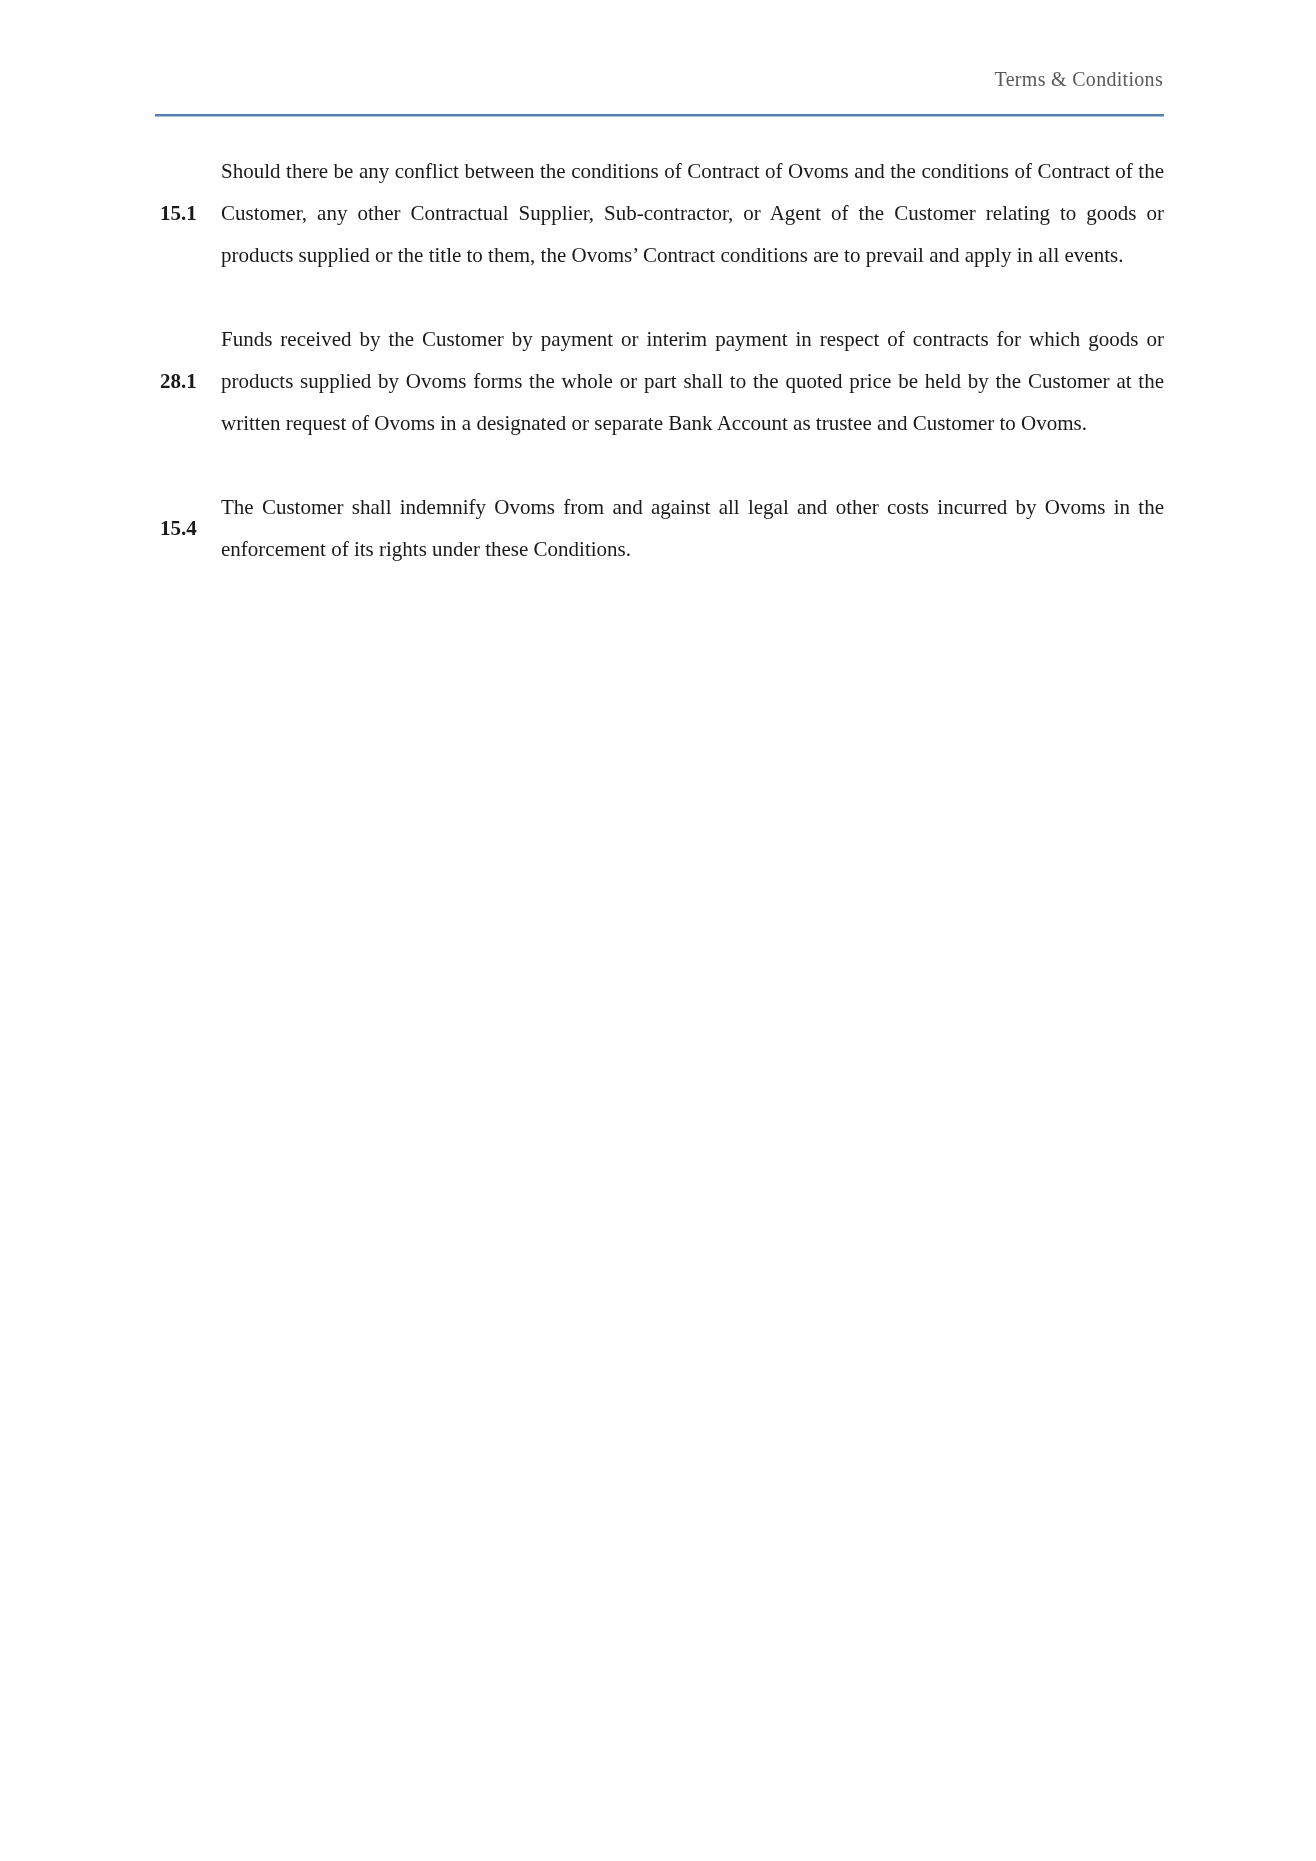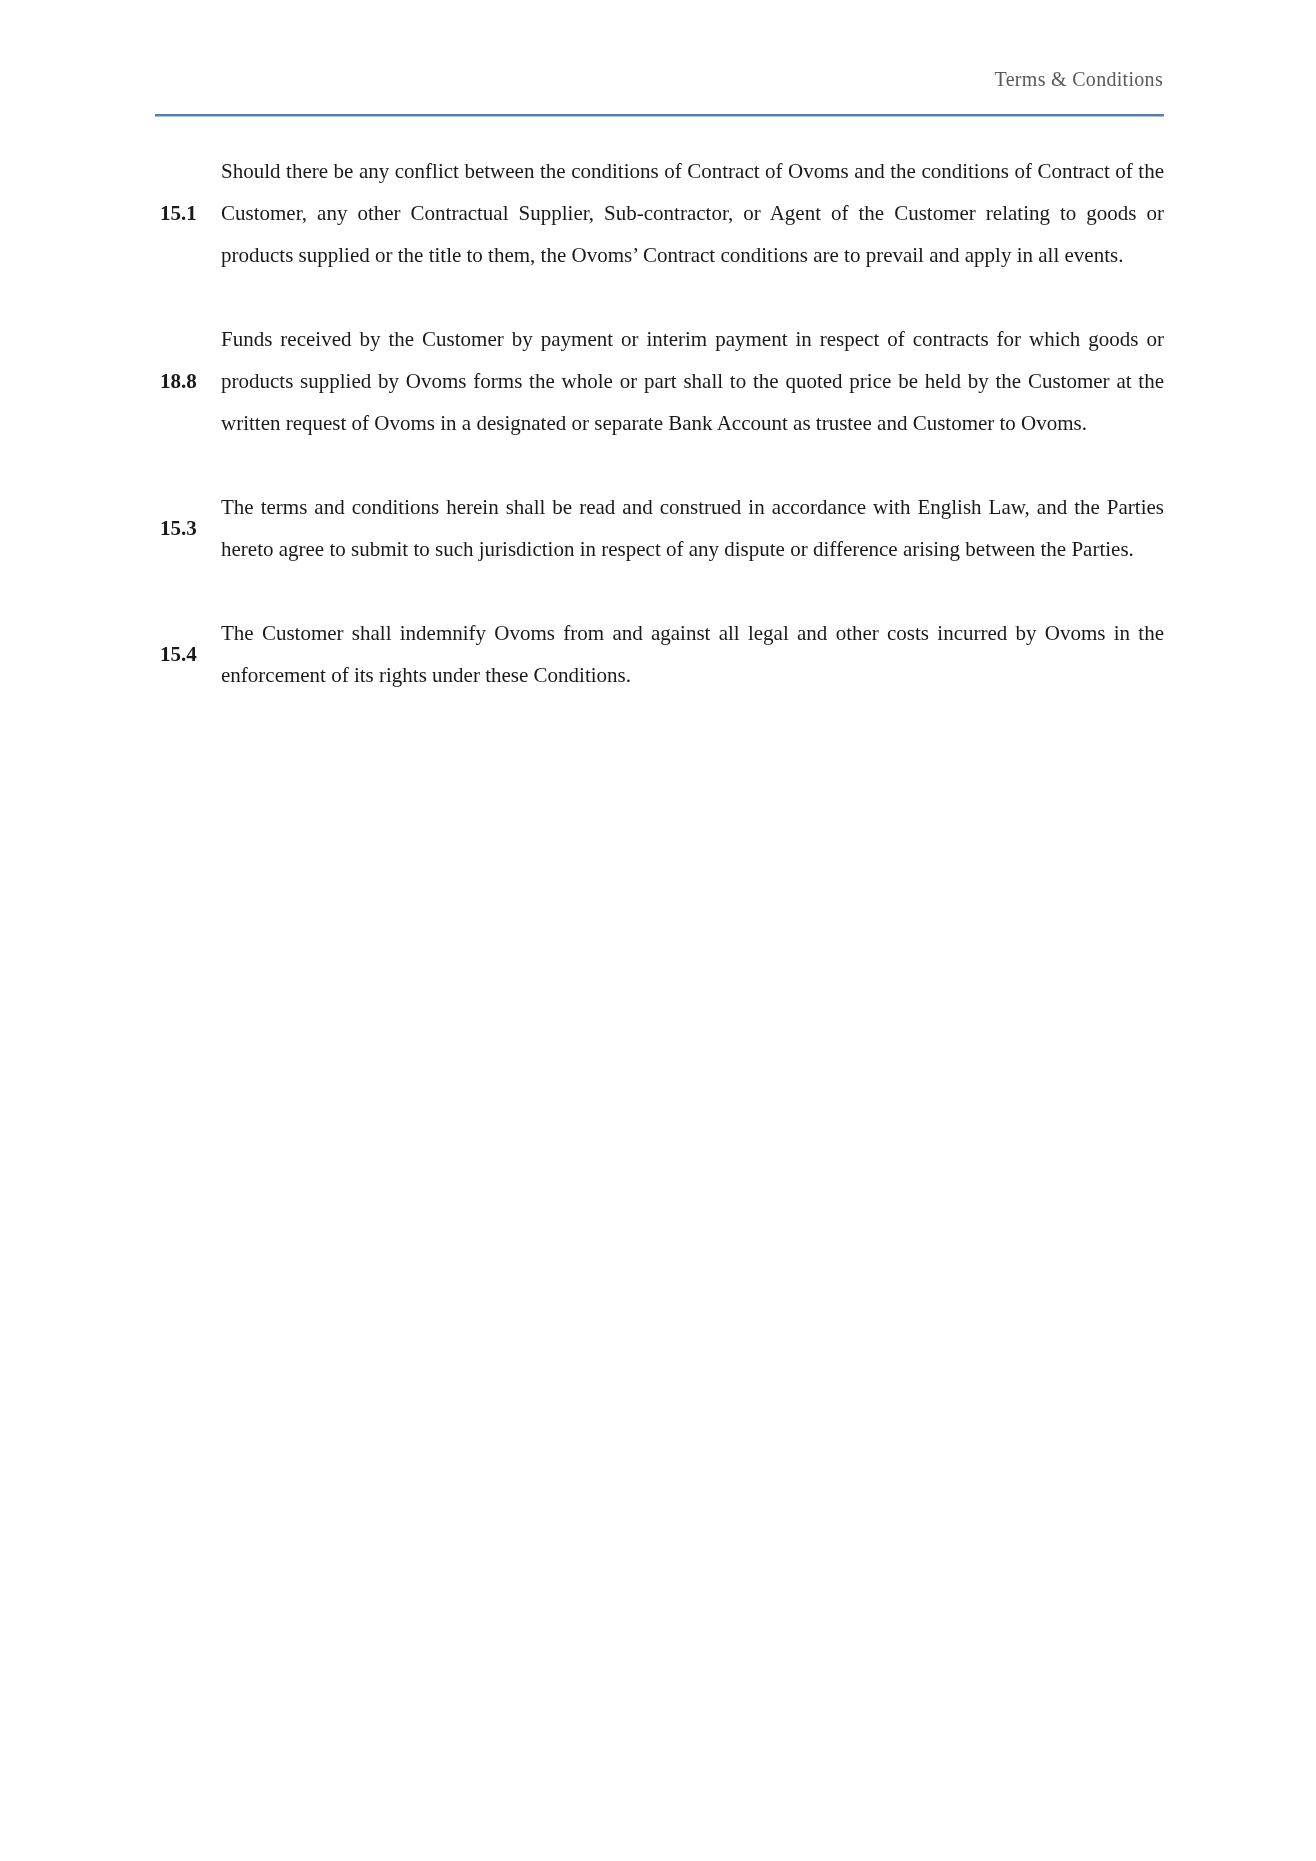--- a/index.html
+++ b/index.html
@@ -76,28 +76,24 @@
   <div class="header-rule" style="background-color: rgb(86, 124, 176);"></div>
 
   <div class="content">
 
     <div class="clause">
       <div class="clause-number">15.1</div>
       <div class="clause-text">Should there be any conflict between the conditions of Contract of Ovoms and the conditions of Contract of the Customer, any other Contractual Supplier, Sub-contractor, or Agent of the Customer relating to goods or products supplied or the title to them, the Ovoms’ Contract conditions are to prevail and apply in all events.</div>
     </div>
 
     <div class="clause">
-      <div class="clause-number">18.8</div>
+      <div class="clause-number">28.1</div>
       <div class="clause-text">Funds received by the Customer by payment or interim payment in respect of contracts for which goods or products supplied by Ovoms forms the whole or part shall to the quoted price be held by the Customer at the written request of Ovoms in a designated or separate Bank Account as trustee and Customer to Ovoms.</div>
     </div>
 
-    <div class="clause">
-      <div class="clause-number">15.3</div>
-      <div class="clause-text">The terms and conditions herein shall be read and construed in accordance with English Law, and the Parties hereto agree to submit to such jurisdiction in respect of any dispute or difference arising between the Parties.</div>
-    </div>
 
     <div class="clause">
       <div class="clause-number">15.4</div>
       <div class="clause-text">The Customer shall indemnify Ovoms from and against all legal and other costs incurred by Ovoms in the enforcement of its rights under these Conditions.</div>
     </div>
 
   </div>
 
   <div class="page-number">12</div>
 

